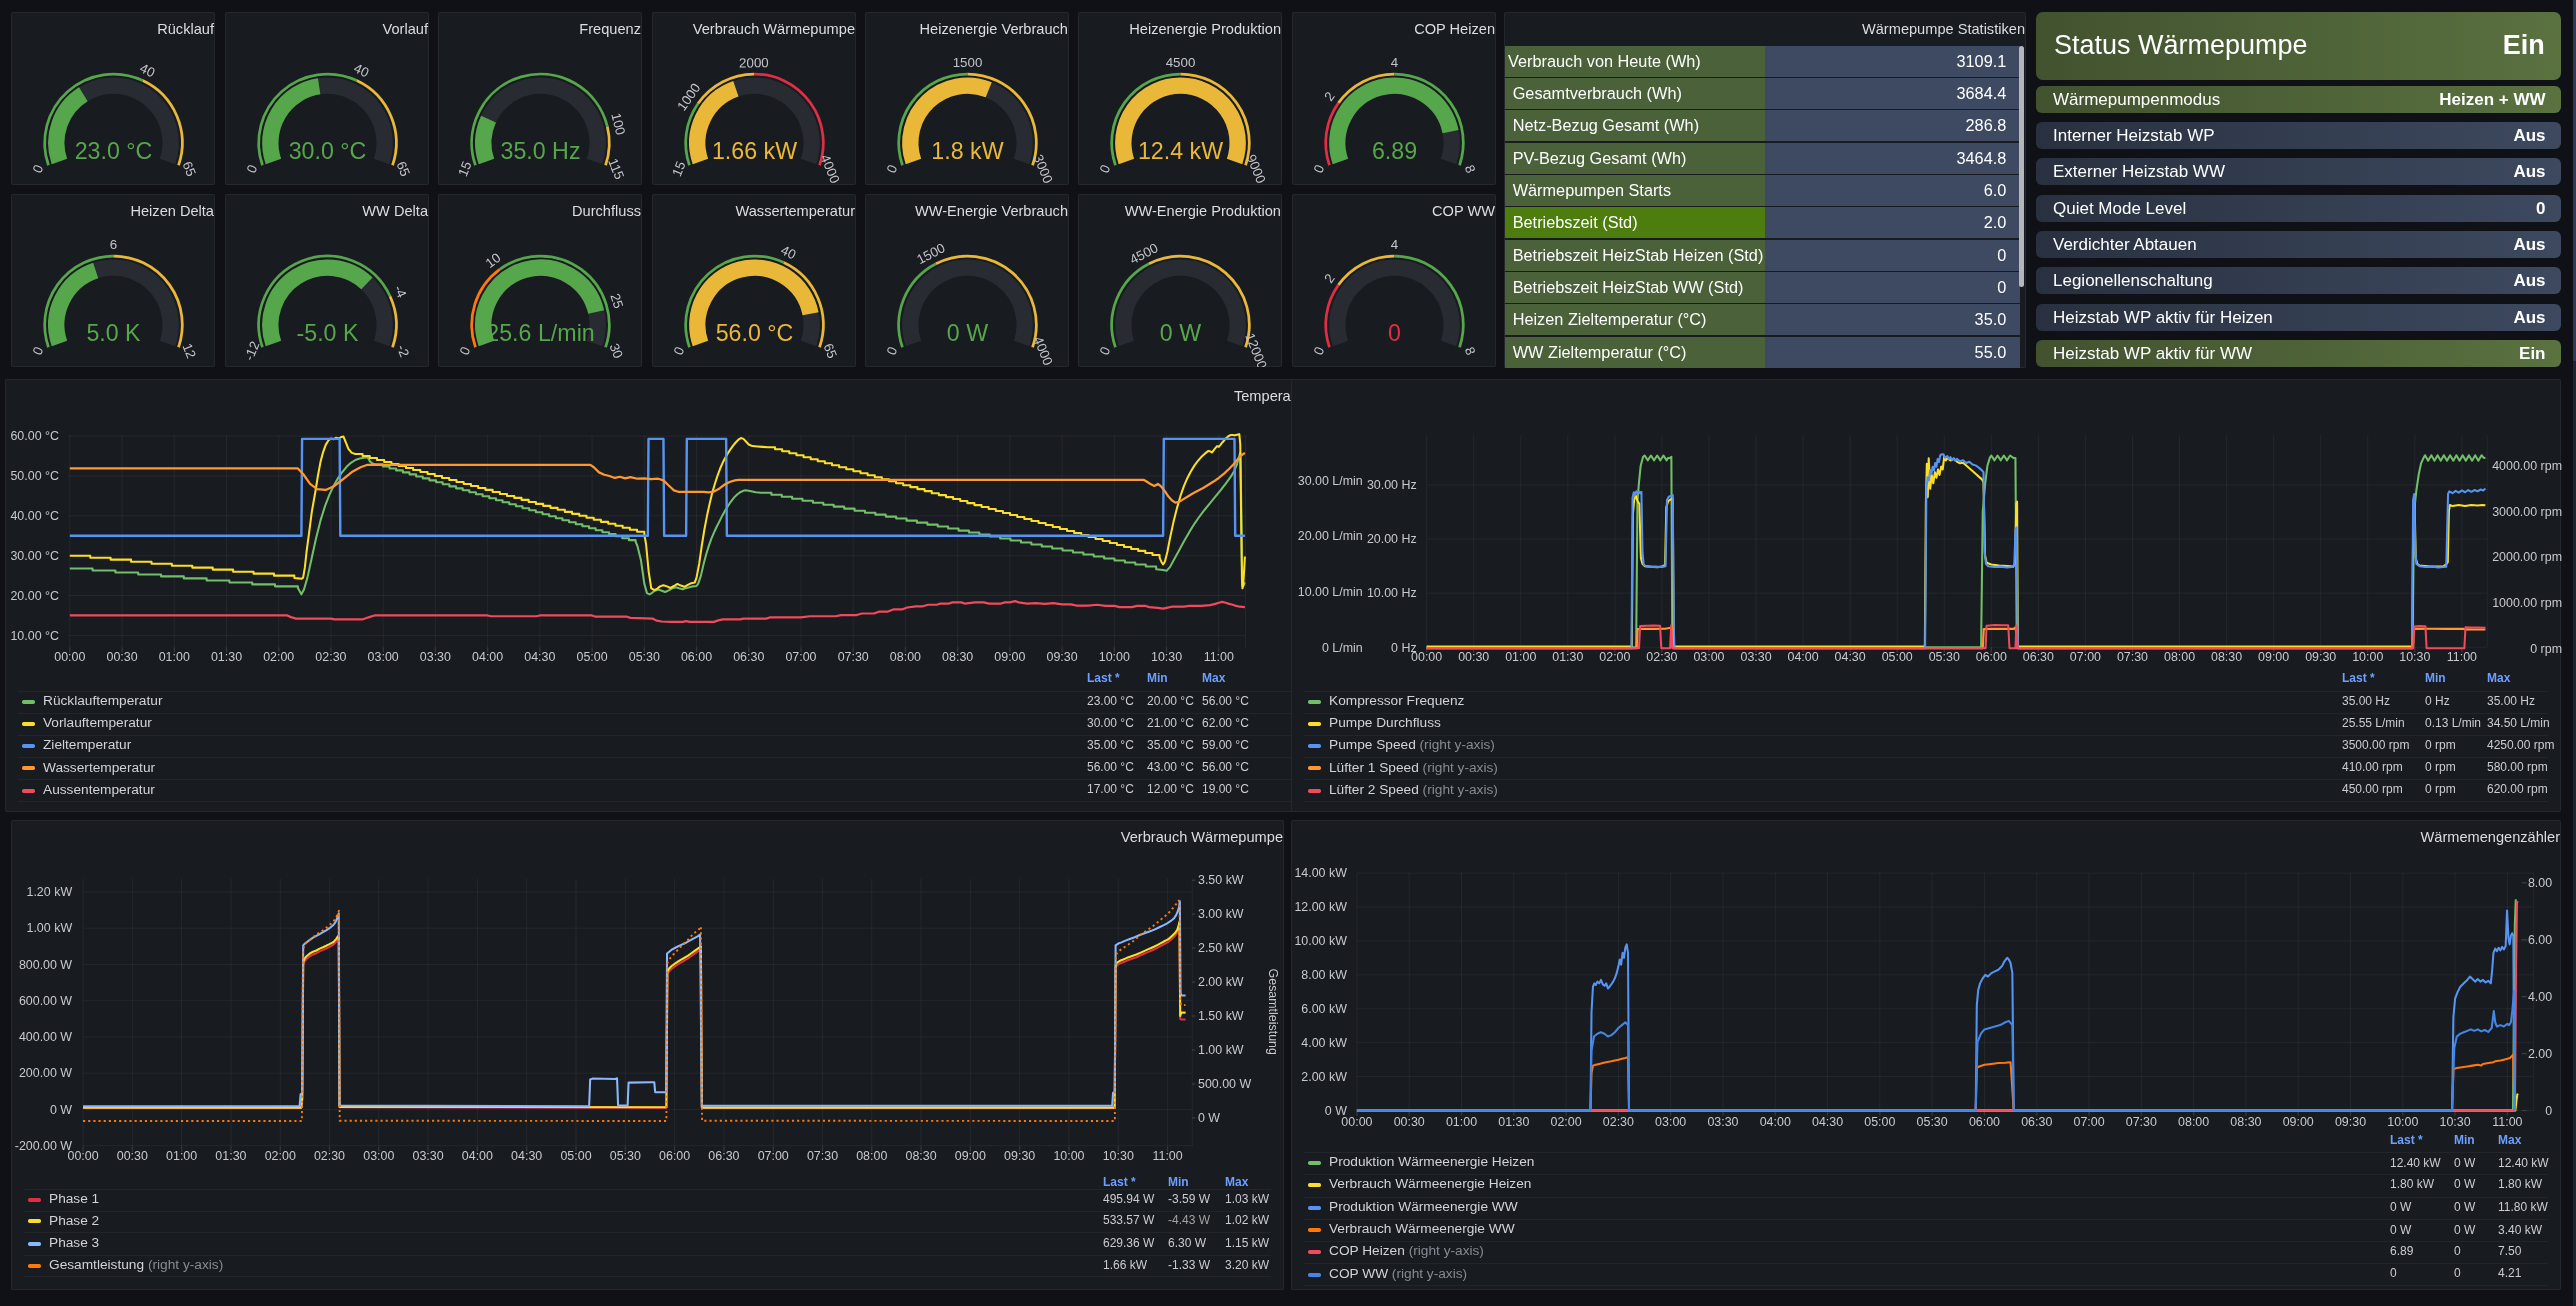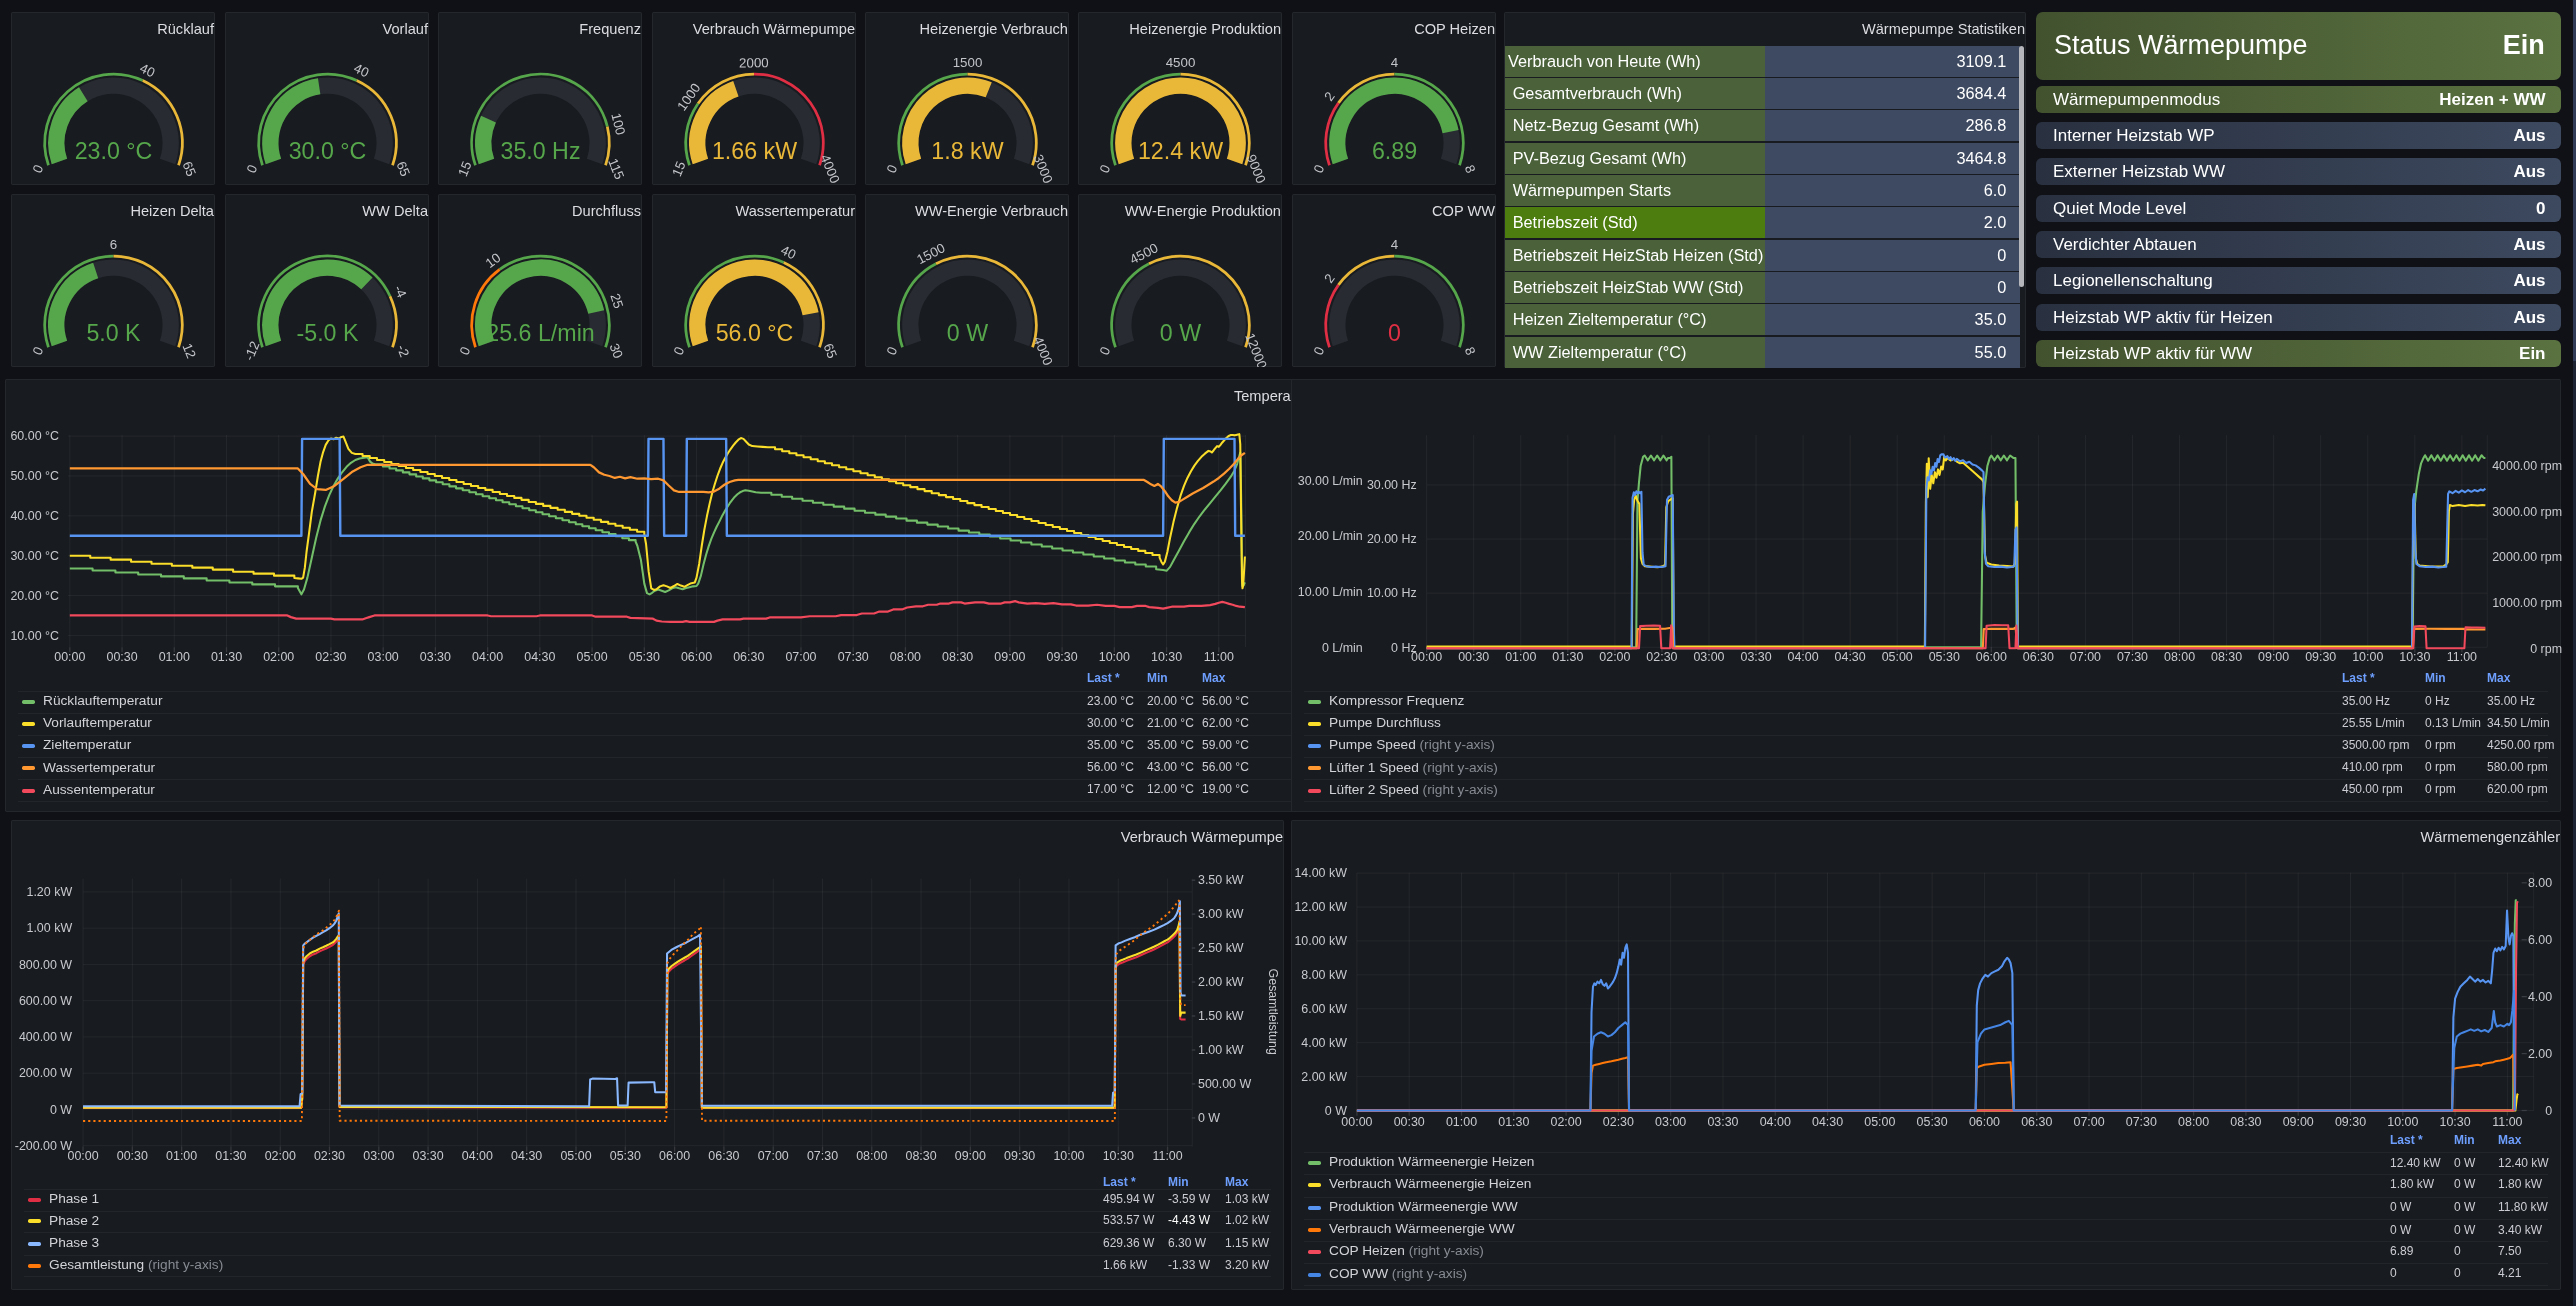--- a/index.html
+++ b/index.html
@@ -587,21 +587,21 @@
     <div style="position:absolute;left:1213px;top:354px;font-size:12px;font-weight:700;color:#6e9fff;white-space:nowrap">Max</div>
     <div style="position:absolute;left:16.3px;top:377px;width:13px;height:3.9px;border-radius:1.7px;background:#E02F44"></div>
     <div style="position:absolute;left:37px;top:370px;font-size:13.7px;color:#d2d3d8;white-space:nowrap">Phase 1</div>
     <div style="position:absolute;left:1091px;top:371px;font-size:12px;color:#ccccd4;white-space:nowrap">495.94 W</div>
     <div style="position:absolute;left:1156px;top:371px;font-size:12px;color:#ccccd4;white-space:nowrap">-3.59 W</div>
     <div style="position:absolute;left:1213px;top:371px;font-size:12px;color:#ccccd4;white-space:nowrap">1.03 kW</div>
     <div style="position:absolute;left:12px;right:12px;top:368px;height:0.9px;background:rgba(204,204,220,0.06)"></div>
     <div style="position:absolute;left:16.3px;top:398px;width:13px;height:3.9px;border-radius:1.7px;background:#FADE2A"></div>
     <div style="position:absolute;left:37px;top:392px;font-size:13.7px;color:#d2d3d8;white-space:nowrap">Phase 2</div>
     <div style="position:absolute;left:1091px;top:392px;font-size:12px;color:#ccccd4;white-space:nowrap">533.57 W</div>
-    <div style="position:absolute;left:1156px;top:392px;font-size:12px;color:#ffffff;white-space:nowrap">-4.43 W</div>
+    <div style="position:absolute;left:1156px;top:392px;font-size:12px;color:#a3a3a3;white-space:nowrap">-4.43 W</div>
     <div style="position:absolute;left:1213px;top:392px;font-size:12px;color:#ccccd4;white-space:nowrap">1.02 kW</div>
     <div style="position:absolute;left:12px;right:12px;top:390px;height:0.9px;background:rgba(204,204,220,0.06)"></div>
     <div style="position:absolute;left:16.3px;top:421px;width:13px;height:3.9px;border-radius:1.7px;background:#8AB8FF"></div>
     <div style="position:absolute;left:37px;top:414px;font-size:13.7px;color:#d2d3d8;white-space:nowrap">Phase 3</div>
     <div style="position:absolute;left:1091px;top:415px;font-size:12px;color:#ccccd4;white-space:nowrap">629.36 W</div>
     <div style="position:absolute;left:1156px;top:415px;font-size:12px;color:#ccccd4;white-space:nowrap">6.30 W</div>
     <div style="position:absolute;left:1213px;top:415px;font-size:12px;color:#ccccd4;white-space:nowrap">1.15 kW</div>
     <div style="position:absolute;left:12px;right:12px;top:411px;height:0.9px;background:rgba(204,204,220,0.06)"></div>
     <div style="position:absolute;left:16.3px;top:443px;width:13px;height:3.9px;border-radius:1.7px;background:#FF780A"></div>
     <div style="position:absolute;left:37px;top:436px;font-size:13.7px;color:#d2d3d8;white-space:nowrap">Gesamtleistung <span style="color:#878b93;font-weight:400">(right y-axis)</span></div>

